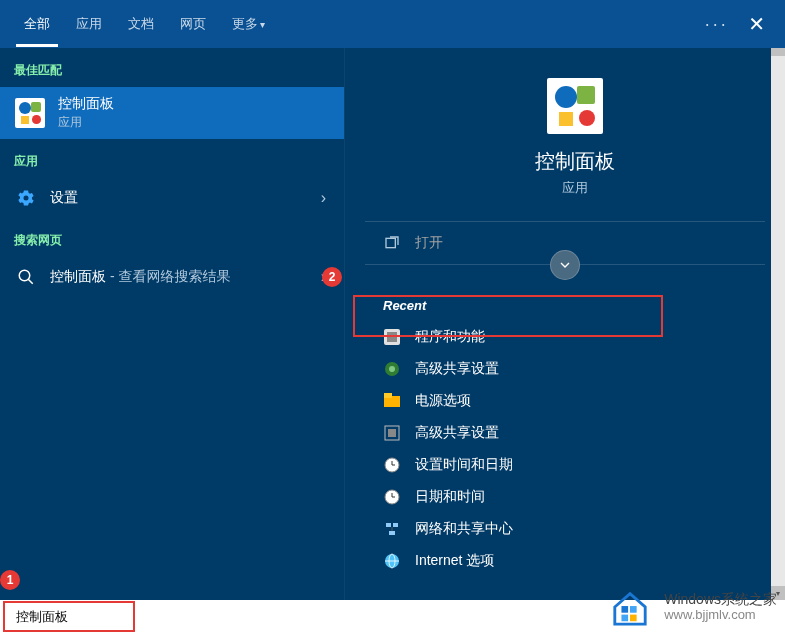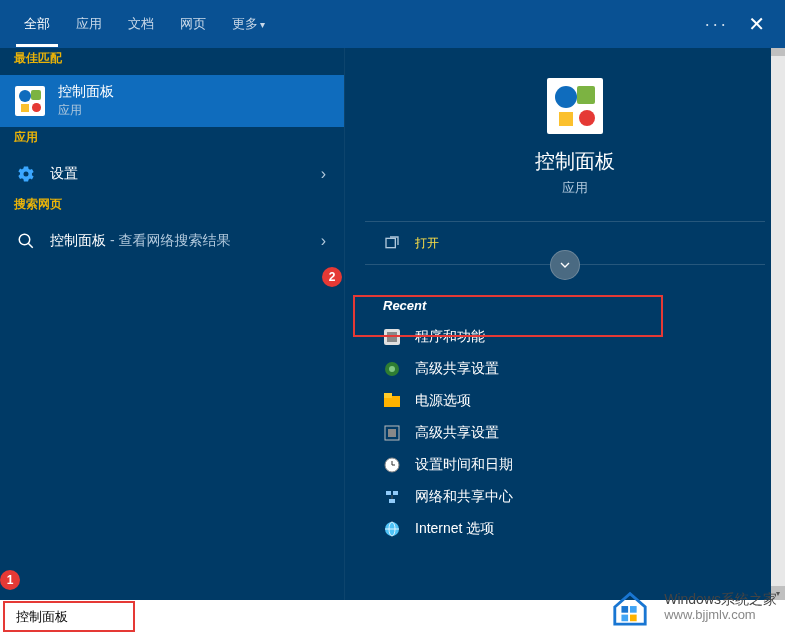--- a/index.html
+++ b/index.html
@@ -13,40 +13,40 @@
   .tab.active { color: #fff; }
   .tab.active::after { content: ""; position: absolute; bottom: 0; left: -4px; right: -4px; height: 3px; background: #fff; }
   .more-arrow { font-size: 10px; margin-left: 2px; }
   .header-right { margin-left: auto; display: flex; gap: 20px; align-items: center; }
   .dots { color: #c8d8e8; font-size: 18px; letter-spacing: 2px; cursor: pointer; }
   .close-x { color: #fff; font-size: 20px; font-weight: 300; cursor: pointer; }
   
   .body { flex: 1; display: flex; overflow: hidden; }
   
   .left-pane { width: 344px; background: #003a66; overflow-y: auto; position: relative; }
-  .section-header { font-size: 12px; font-weight: 600; color: #eab308; padding: 2px 14px 8px; font-family: Liberation Serif, serif; }
+  .section-header { font-size: 12px; font-weight: 600; color: #86efac; padding: 14px 14px 8px; font-family: Liberation Serif, serif; }
   .result-row { display: flex; align-items: center; padding: 8px 14px; cursor: pointer; position: relative; }
   .result-row.selected { background: #0f6cbd; }
   .row-icon { width: 32px; height: 32px; display: flex; align-items: center; justify-content: center; margin-right: 12px; flex-shrink: 0; }
   .row-icon.small { width: 24px; height: 24px; }
   .row-text { flex: 1; display: flex; flex-direction: column; }
   .row-title { font-size: 14px; color: #fff; }
   .row-sub { font-size: 12px; color: #b0c8dc; margin-top: 1px; }
   .chevron { color: #b0c8dc; font-size: 16px; margin-right: 4px; }
   
   .right-pane { flex: 1; background: #003a66; padding: 0 0 0 20px; overflow-y: auto; position: relative; border-left: 1px solid rgba(255,255,255,0.05); }
   .preview-icon-wrap { display: flex; justify-content: center; padding: 30px 0 14px; }
   .preview-icon { width: 56px; height: 56px; background: #fff; border-radius: 2px; display: flex; align-items: center; justify-content: center; }
   .preview-title { text-align: center; font-size: 20px; font-weight: 400; color: #fff; }
   .preview-sub { text-align: center; font-size: 13px; color: #b0c8dc; margin-top: 4px; margin-bottom: 24px; }
   .divider { height: 1px; background: rgba(255,255,255,0.15); margin: 0 20px 0 0; }
   
   .action-row { display: flex; align-items: center; padding: 12px 18px; cursor: pointer; }
   .action-icon { width: 18px; height: 18px; margin-right: 14px; color: #b0c8dc; display: flex; align-items: center; justify-content: center; }
-  .action-label { font-size: 12px; color: #fde047; }
+  .action-label { font-size: 14px; color: #a3a3a3; }
   
   .expand-circle { display: flex; justify-content: center; margin: -15px 20px 8px 0; }
   .expand-circle-btn { width: 30px; height: 30px; border-radius: 50%; background: #4a6a82; display: flex; align-items: center; justify-content: center; cursor: pointer; border: 1px solid rgba(255,255,255,0.2); position: relative; z-index: 2; }
   
   .recent-header { font-size: 13px; font-weight: 600; color: #fff; padding: 10px 18px 8px; font-style: italic; }
   .recent-row { display: flex; align-items: center; padding: 7px 18px; cursor: pointer; }
   .recent-icon { width: 18px; height: 18px; margin-right: 14px; display: flex; align-items: center; justify-content: center; }
   .recent-label { font-size: 14px; color: #fff; }
   
   .taskbar-search { position: absolute; left: 4px; bottom: 0; width: 130px; height: 30px; background: #fff; display: flex; align-items: center; padding: 0 6px; }
@@ -225,20 +225,30 @@
               <circle cx="8" cy="8" r="7" fill="#fff" stroke="#888"></circle>
               <line x1="8" y1="8" x2="8" y2="4" stroke="#333"></line>
               <line x1="8" y1="8" x2="11" y2="8" stroke="#333"></line>
             </svg>
           </div>
           <div class="recent-label">设置时间和日期</div>
         </div>
       <div class="recent-row">
           <div class="recent-icon">
             <svg width="16" height="16" viewBox="0 0 16 16">
+              <circle cx="8" cy="8" r="7" fill="#fff" stroke="#888"></circle>
+              <line x1="8" y1="8" x2="8" y2="4" stroke="#333"></line>
+              <line x1="8" y1="8" x2="11" y2="8" stroke="#333"></line>
+            </svg>
+          </div>
+          <div class="recent-label">日期和时间</div>
+        </div>
+      <div class="recent-row">
+          <div class="recent-icon">
+            <svg width="16" height="16" viewBox="0 0 16 16">
               <rect x="2" y="2" width="5" height="4" fill="#90caf9"></rect>
               <rect x="9" y="2" width="5" height="4" fill="#90caf9"></rect>
               <rect x="5" y="10" width="6" height="4" fill="#90caf9"></rect>
               <line x1="8" y1="6" x2="8" y2="10" stroke="#555"></line>
             </svg>
           </div>
           <div class="recent-label">网络和共享中心</div>
         </div>
       <div class="recent-row">
           <div class="recent-icon">

